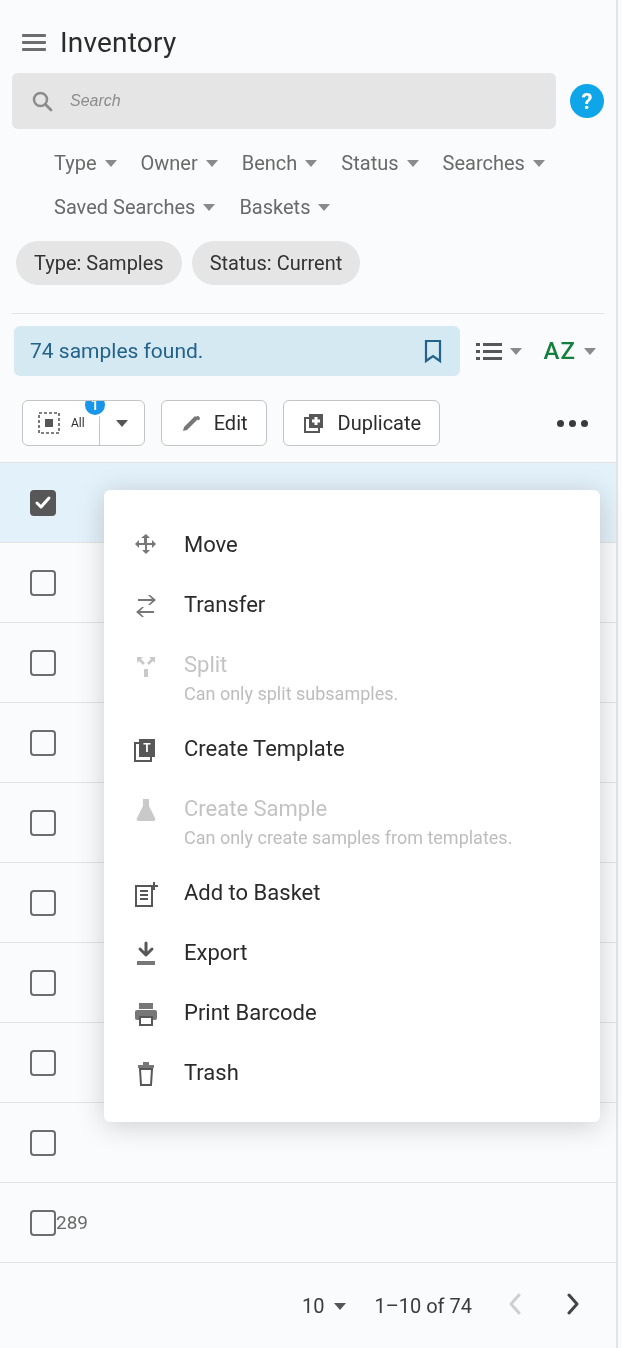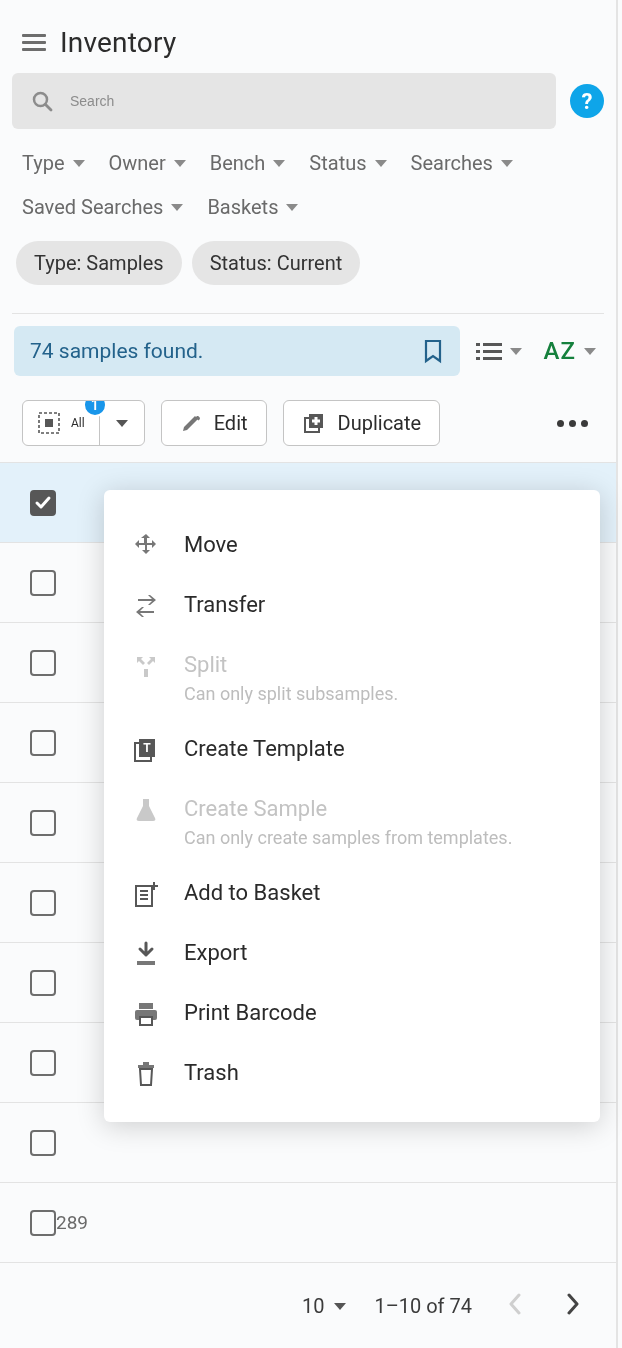--- a/index.html
+++ b/index.html
@@ -24,33 +24,34 @@
   
   .search-row {
     display:flex; align-items:center; gap:14px;
     padding: 0 12px 0 12px;
   }
   .search-wrap {
     flex:1; display:flex; align-items:center; gap:14px;
     background:#e5e5e5; border-radius:6px; padding: 16px 18px;
   }
   .search-wrap input {
-    flex:1; border:0; background:transparent; font-size:14px; color:#555; outline:none;
+    flex:1; border:0; background:transparent; font-size:16px; color:#555; outline:none;font-style:italic;
   }
   .search-wrap input::placeholder { color:#8c8c8c; }
   .help {
     width:34px; height:34px; border-radius:50%;
     background:#0ea5e9; color:#fff; font-weight:700; font-size:22px;
     display:flex; align-items:center; justify-content:center; cursor:pointer;
   }
 
   
   .filters, .filters2 {
     display:flex; flex-wrap:wrap; gap:24px;
     padding: 22px 22px 6px 22px;
+    margin-left: 32px;
   }
   .filters2 { padding-top: 14px; padding-bottom: 10px; }
   .filter-drop {
     display:inline-flex; align-items:center; gap:8px;
     color:#6a6a6a; font-size:20px; cursor:pointer;
   }
   .chev { width:0;height:0;border-left:6px solid transparent;border-right:6px solid transparent;border-top:7px solid #8a8a8a; }
 
   
   .chips { display:flex; gap:10px; padding: 12px 16px 14px 16px; }

